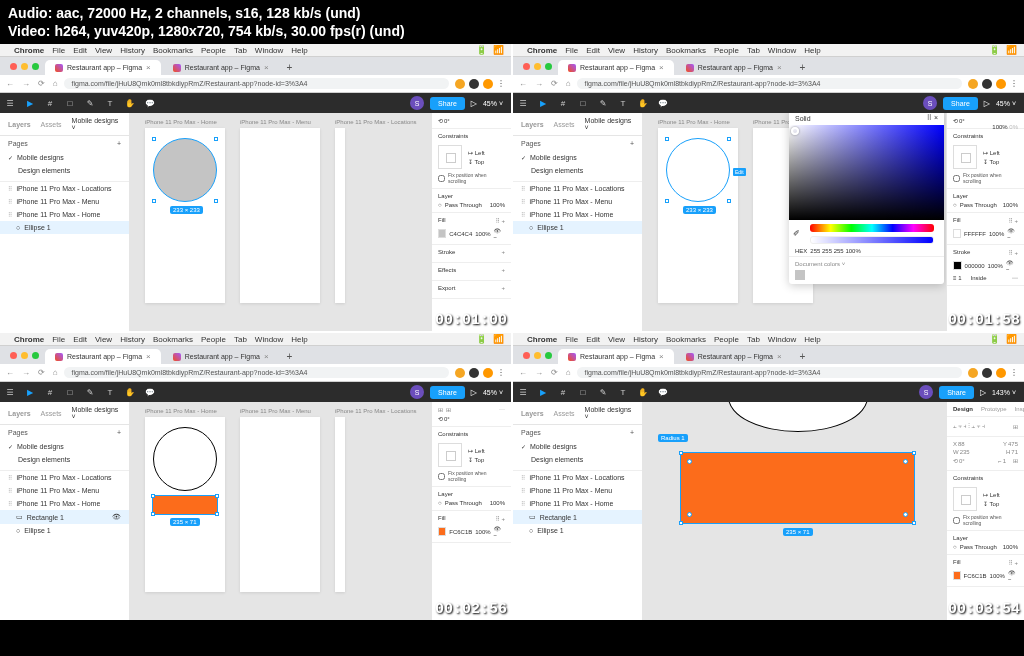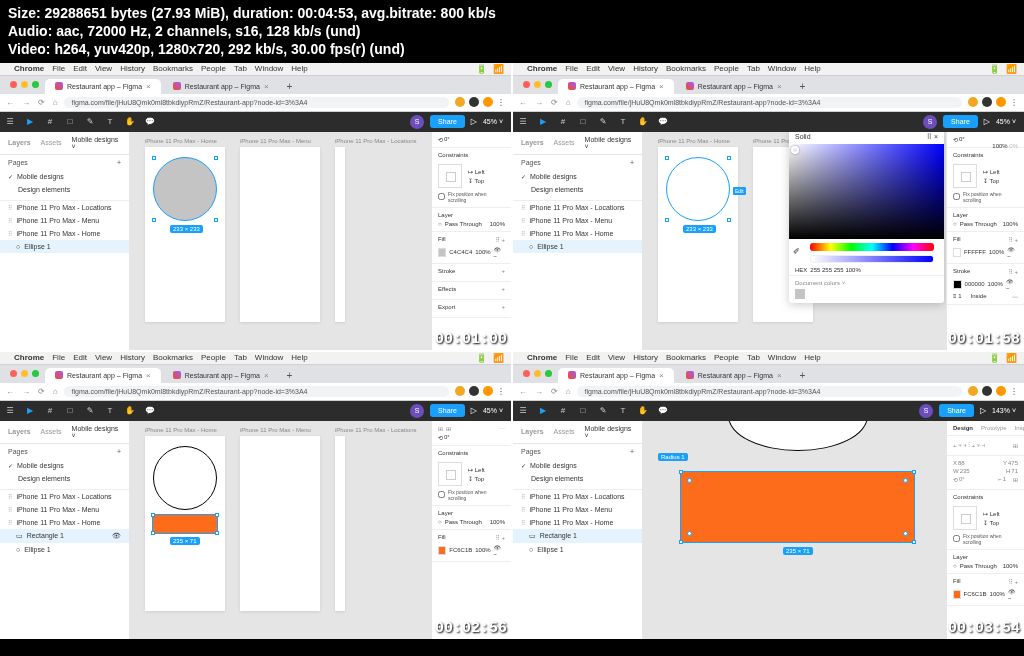--- a/index.html
+++ b/index.html
@@ -97,23 +97,22 @@
 .alpha-bar { height: 8px; background: linear-gradient(to right, transparent, #0000ff); margin: 2px 6px; border-radius: 3px; border: 1px solid #eee; }
 .color-inputs { display: flex; gap: 3px; padding: 2px 6px; font-size: 6px; align-items: center; }
 .popup-head { display: flex; justify-content: space-between; padding: 3px 6px; font-size: 7px; align-items:center; }
 .doc-colors { padding: 4px 6px; font-size: 6px; color: #888; }
 .doc-swatch { width: 10px; height: 10px; background: #c4c4c4; margin-top: 3px; }
 </style>
 </head>
 <body>
 
 <div class="file-info">
-  <div>Size: 29288651 bytes (27.93 MiB), duration: 00:04:53, avg.bitrate: 800 kb/s</div>
   <div>Audio: aac, 72000 Hz, 2 channels, s16, 128 kb/s (und)</div>
-  <div>Video: h264, yuv420p, 1280x720, 292 kb/s, 30.00 fps(r) (und)</div>
+  <div>Video: h264, yuv420p, 1280x720, 754 kb/s, 30.00 fps(r) (und)</div>
 </div>
 
 <div class="grid">
 
   <div class="quad">
     <div class="mac-menu">
       <span class="apple-logo"></span>
       <b>Chrome</b>
       <span>File</span>
       <span>Edit</span>

